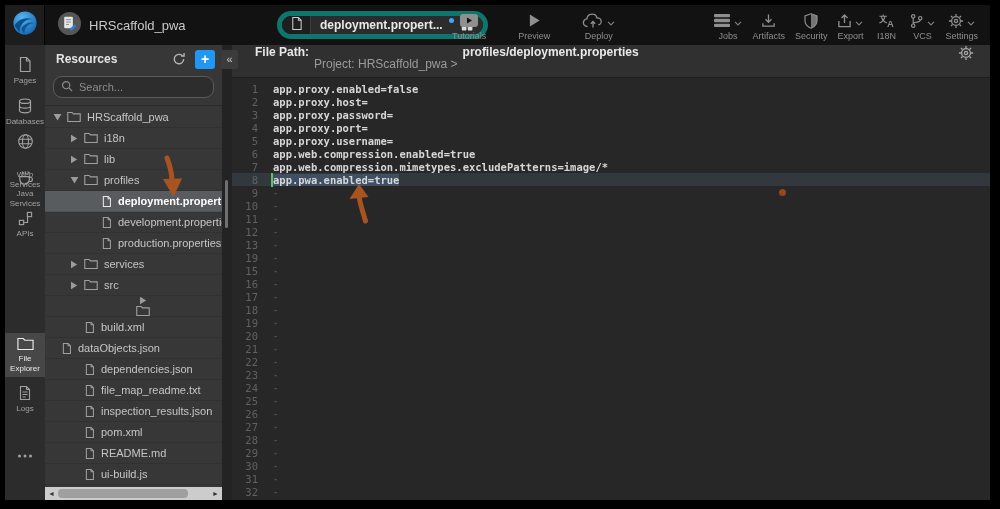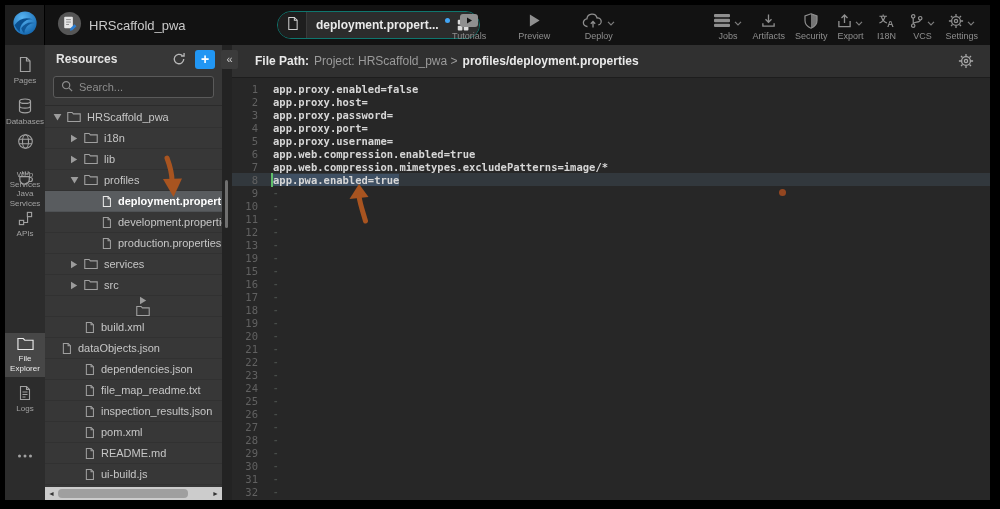--- a/index.html
+++ b/index.html
@@ -5,21 +5,21 @@
   *{margin:0;padding:0;box-sizing:border-box;}
   html,body{width:1000px;height:509px;background:#000;font-family:"Liberation Sans",sans-serif;overflow:hidden;}
   #stage{position:relative;width:1000px;height:509px;background:#000;}
   #app{position:absolute;left:5px;top:5px;width:985px;height:495px;background:#0f172a;overflow:hidden;}
 
   
   .topbar{position:absolute;left:0;top:0;width:100%;height:40px;background:#121212;}
   .logo-box{position:absolute;left:0;top:0;width:40px;height:40px;background:#1d1d1d;display:flex;align-items:center;justify-content:center;border-right:1px solid #000;cursor:pointer;}
   .project{position:absolute;left:52px;top:0;height:40px;display:flex;align-items:center;gap:7px;cursor:pointer;}
   .project .name{color:#c9c9c9;font-size:13px;}
-  .tabgroup{position:absolute;left:272px;top:6px;height:28px;display:flex;border:1px solid #0f766e;border-radius:14px;overflow:hidden;}
+  .tabgroup{position:absolute;left:272px;top:6px;height:28px;display:flex;border:5px solid #0f766e;border-radius:14px;overflow:hidden;}
   .tab-fileicon{width:29px;background:#1e1e1e;display:flex;align-items:center;justify-content:center;color:#cfcfcf;border-right:1px solid #3a3a3a;cursor:pointer;}
   .tab-main{display:flex;align-items:center;gap:6px;background:#2c2c2c;padding:0 9px;cursor:pointer;}
   .tab-label{color:#e9e9e9;font-size:12px;font-weight:bold;white-space:nowrap;}
   .mod-dot{width:5px;height:5px;border-radius:50%;background:#42a5f5;margin-bottom:9px;}
   .grid-ic{color:#dcdcdc;display:flex;}
   .left-actions{position:absolute;left:447px;top:7px;display:flex;gap:32px;}
   .right-actions{position:absolute;right:12px;top:7px;display:flex;gap:10px;}
   .tb-btn{display:flex;flex-direction:column;align-items:center;color:#969696;gap:2px;cursor:pointer;min-width:26px;}
   .tb-btn .ic{height:17px;display:flex;align-items:center;gap:3px;color:#8f8f8f;}
   .tb-label{font-size:9px;color:#8f8f8f;white-space:nowrap;}
@@ -32,43 +32,43 @@
   .rail-item.active{background:#474747;color:#ececec;}
   .rail-item .ric{display:flex;}
 
   
   .tree-panel{position:absolute;left:40px;top:40px;width:177px;bottom:0;background:#373737;overflow:hidden;}
   .res-header{height:28px;display:flex;align-items:center;padding:0 7px 0 11px;}
   .res-title{color:#e4e4e4;font-size:12px;font-weight:bold;flex:1;}
   .refresh-btn{color:#b8b8b8;margin-right:9px;display:flex;cursor:pointer;}
   .add-btn{width:20px;height:19px;background:#2196f3;border-radius:3px;color:#fff;font-size:14px;font-weight:bold;display:flex;align-items:center;justify-content:center;cursor:pointer;line-height:1;}
   .search-row{padding:3px 8px 7px;border-bottom:1px solid #2b2b2b;}
-  .search-box{height:22px;background:#2d2d2d;border:1px solid #5a5a5a;border-radius:3px;display:flex;align-items:center;padding:0 7px;gap:6px;color:#8d8d8d;}
+  .search-box{height:22px;background:#2d2d2d;border:1px solid #5a5a5a;border-radius:9px;display:flex;align-items:center;padding:0 7px;gap:6px;color:#8d8d8d;}
   .search-box input{background:transparent;border:none;outline:none;color:#bdbdbd;font-size:11px;width:100%;font-family:"Liberation Sans",sans-serif;}
   .search-box input::placeholder{color:#8d8d8d;}
   .tree{position:absolute;left:0;top:62px;right:0;bottom:13px;overflow:hidden;}
   .tree-row{height:21px;display:flex;align-items:center;font-size:11px;color:#c6c6c6;white-space:nowrap;overflow:hidden;border-bottom:1px solid rgba(0,0,0,0.10);cursor:pointer;}
   .tree-row.selected{background:#595c5f;color:#fff;font-weight:bold;}
   .caret{width:14px;flex:none;color:#9c9c9c;display:flex;}
   .t-icon{margin-right:6px;flex:none;display:flex;color:#a0a0a0;}
   .tree-row.selected .t-icon,.tree-row.selected .caret{color:#e8e8e8;}
   .h-scroll{position:absolute;left:0;bottom:0;width:100%;height:13px;background:#cccccc;display:flex;align-items:center;}
   .hs-arrow{width:13px;text-align:center;font-size:7px;color:#333;cursor:pointer;line-height:13px;}
   .hs-thumb{flex:1;height:9px;margin:0 2px 0 0;background:#9f9f9f;border-radius:4px;cursor:pointer;max-width:130px;}
 
   
   .strip{position:absolute;left:217px;top:40px;width:10px;bottom:0;background:#232323;}
   .strip-thumb{position:absolute;left:3px;top:135px;width:3px;height:48px;background:#707070;border-radius:2px;cursor:pointer;}
   .collapse-btn{position:absolute;left:216px;top:45px;width:17px;height:19px;background:#3b3b3b;color:#cccccc;font-size:11px;text-align:center;line-height:18px;border-radius:2px;cursor:pointer;z-index:5;}
 
   
   .editor{position:absolute;left:227px;top:40px;right:0;bottom:0;background:#272727;}
-  .pathbar{height:33px;background:#303030;border-bottom:1px solid #1d1d1d;display:flex;align-items:center;padding:0 16px 0 23px;font-size:12px;}
+  .pathbar{height:33px;background:#303030;border-bottom:1px solid #1d1d1d;display:flex;align-items:flex-start;padding:0 16px 0 23px;font-size:12px;}
   .path-strong{color:#e9e9e9;font-weight:bold;}
-  .path-dim{color:#9b9b9b;margin:0 5px;}
+  .path-dim{color:#9b9b9b;margin:12px 5px;}
   .gear-right{margin-left:auto;color:#a8a8a8;display:flex;cursor:pointer;}
   .code{position:absolute;left:0;top:33px;right:0;bottom:0;overflow:hidden;font-family:"DejaVu Sans Mono","Liberation Mono",monospace;font-size:10.5px;padding-top:4px;}
   .code-line{height:13px;display:flex;align-items:center;}
   .code-line.active{background:#32383d;}
   .gutter{width:26px;text-align:right;color:#616161;flex:none;font-size:10.5px;}
   .code-text{margin-left:15px;color:#d6d6d6;white-space:pre;font-weight:bold;position:relative;}
   .code-line.active .code-text{background:#3f5063;}
   .cursor{position:absolute;left:-2px;top:-1px;width:2px;height:14px;background:#5fbf6a;}
   .dash{margin-left:15px;color:#474c49;font-size:9px;font-weight:bold;}
 

